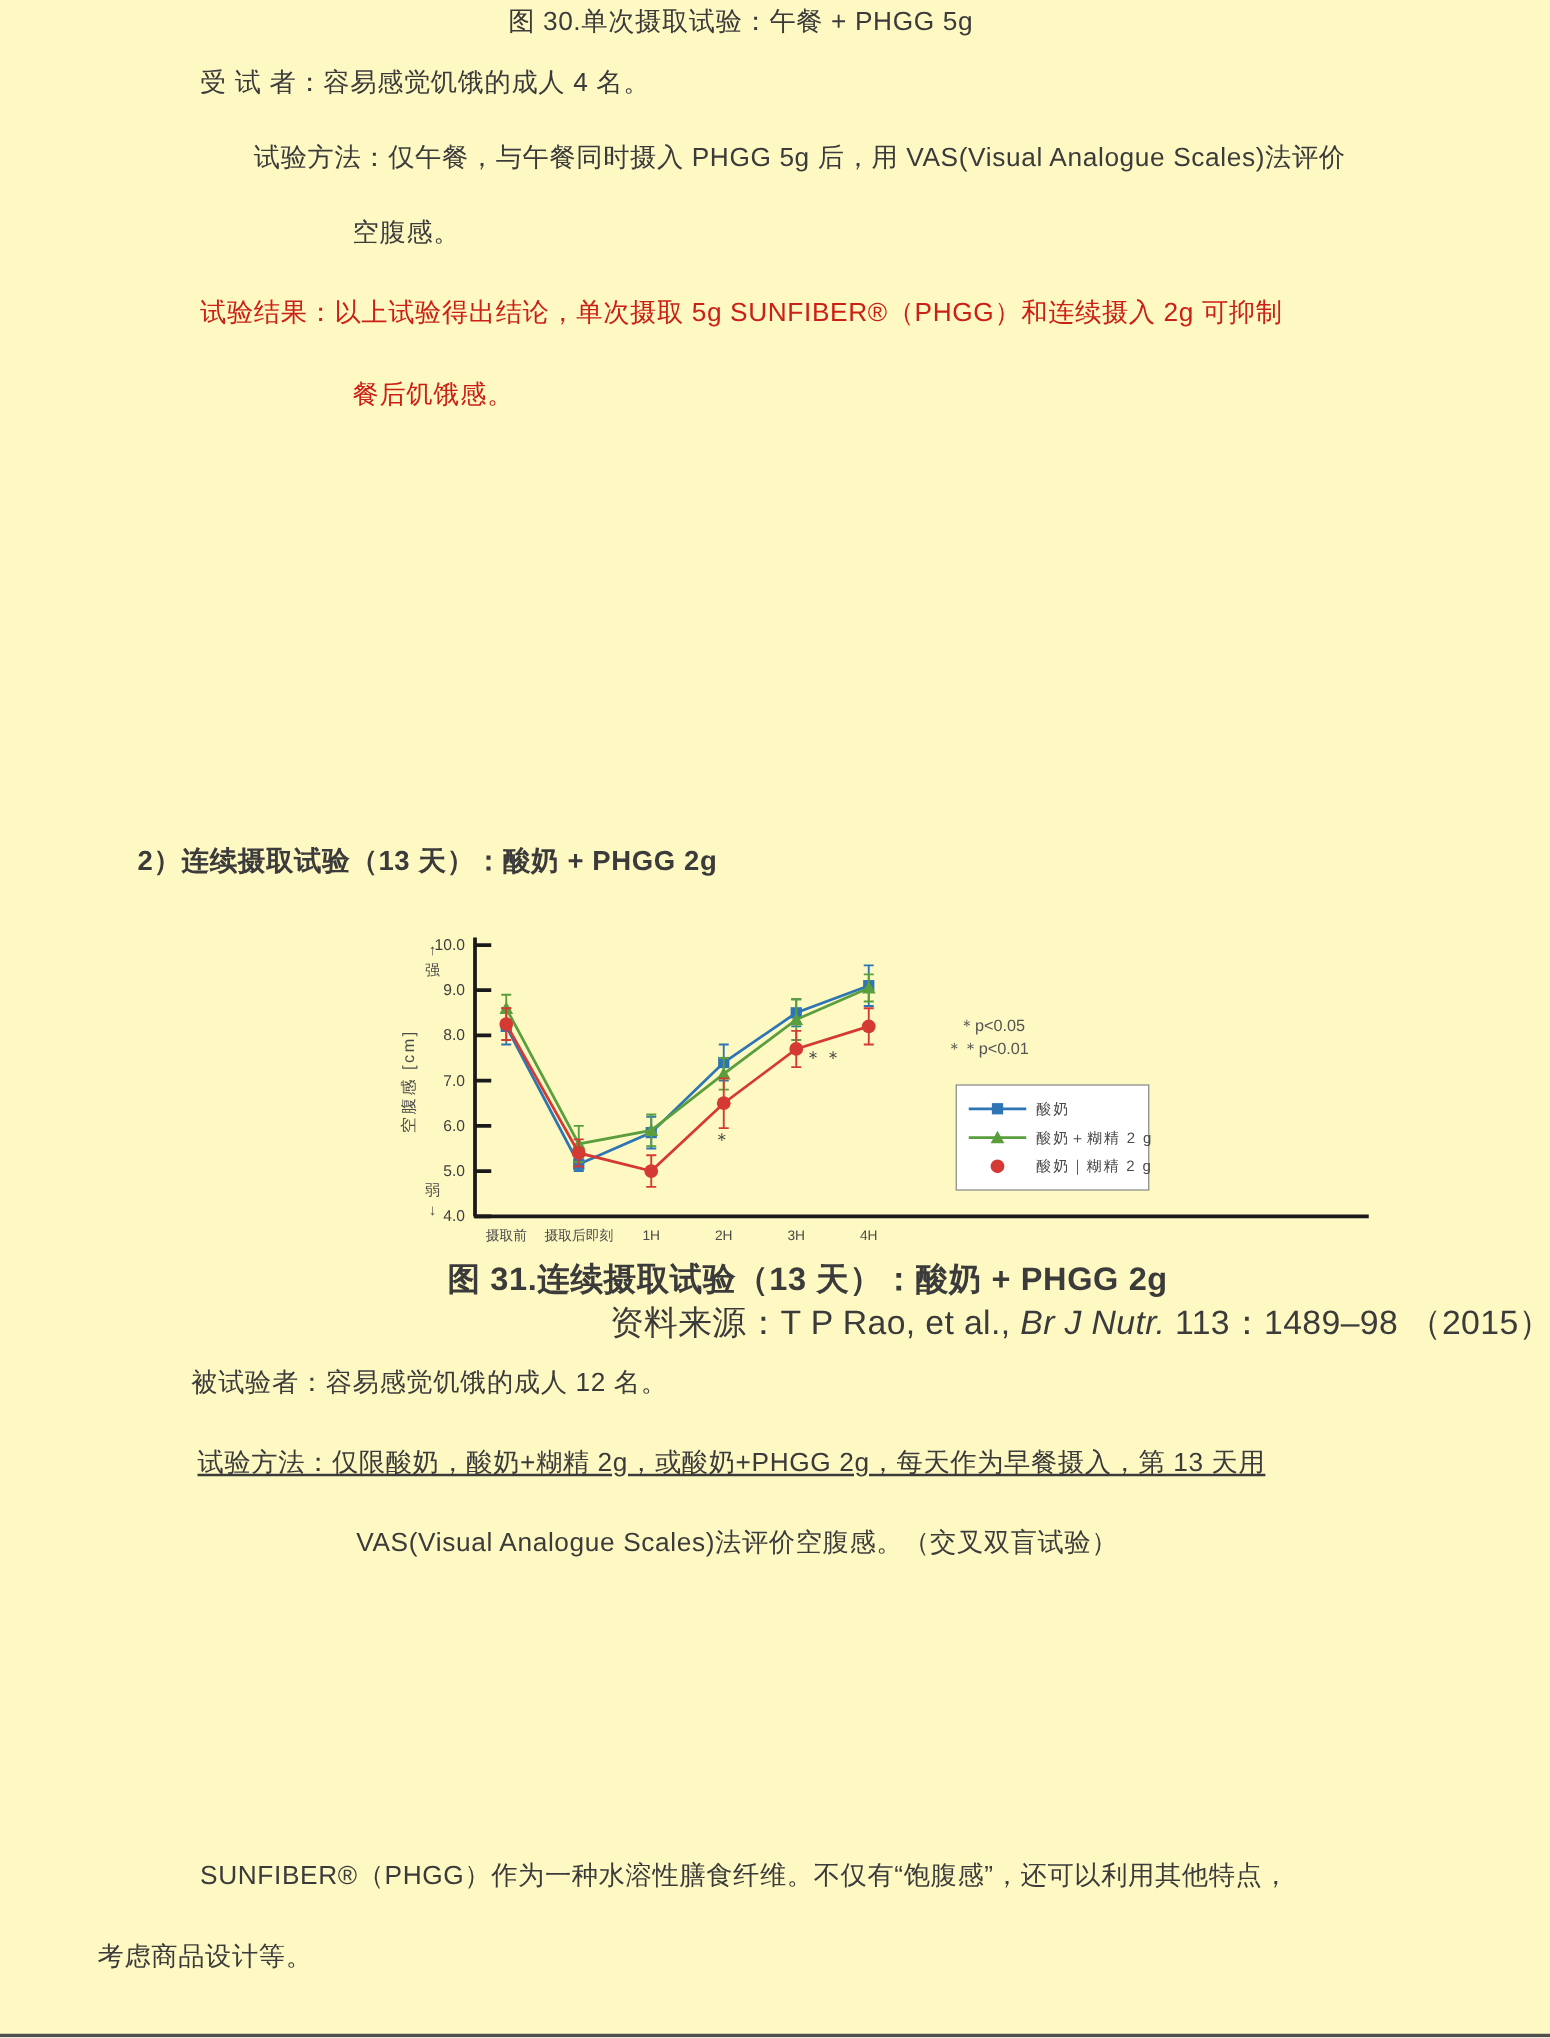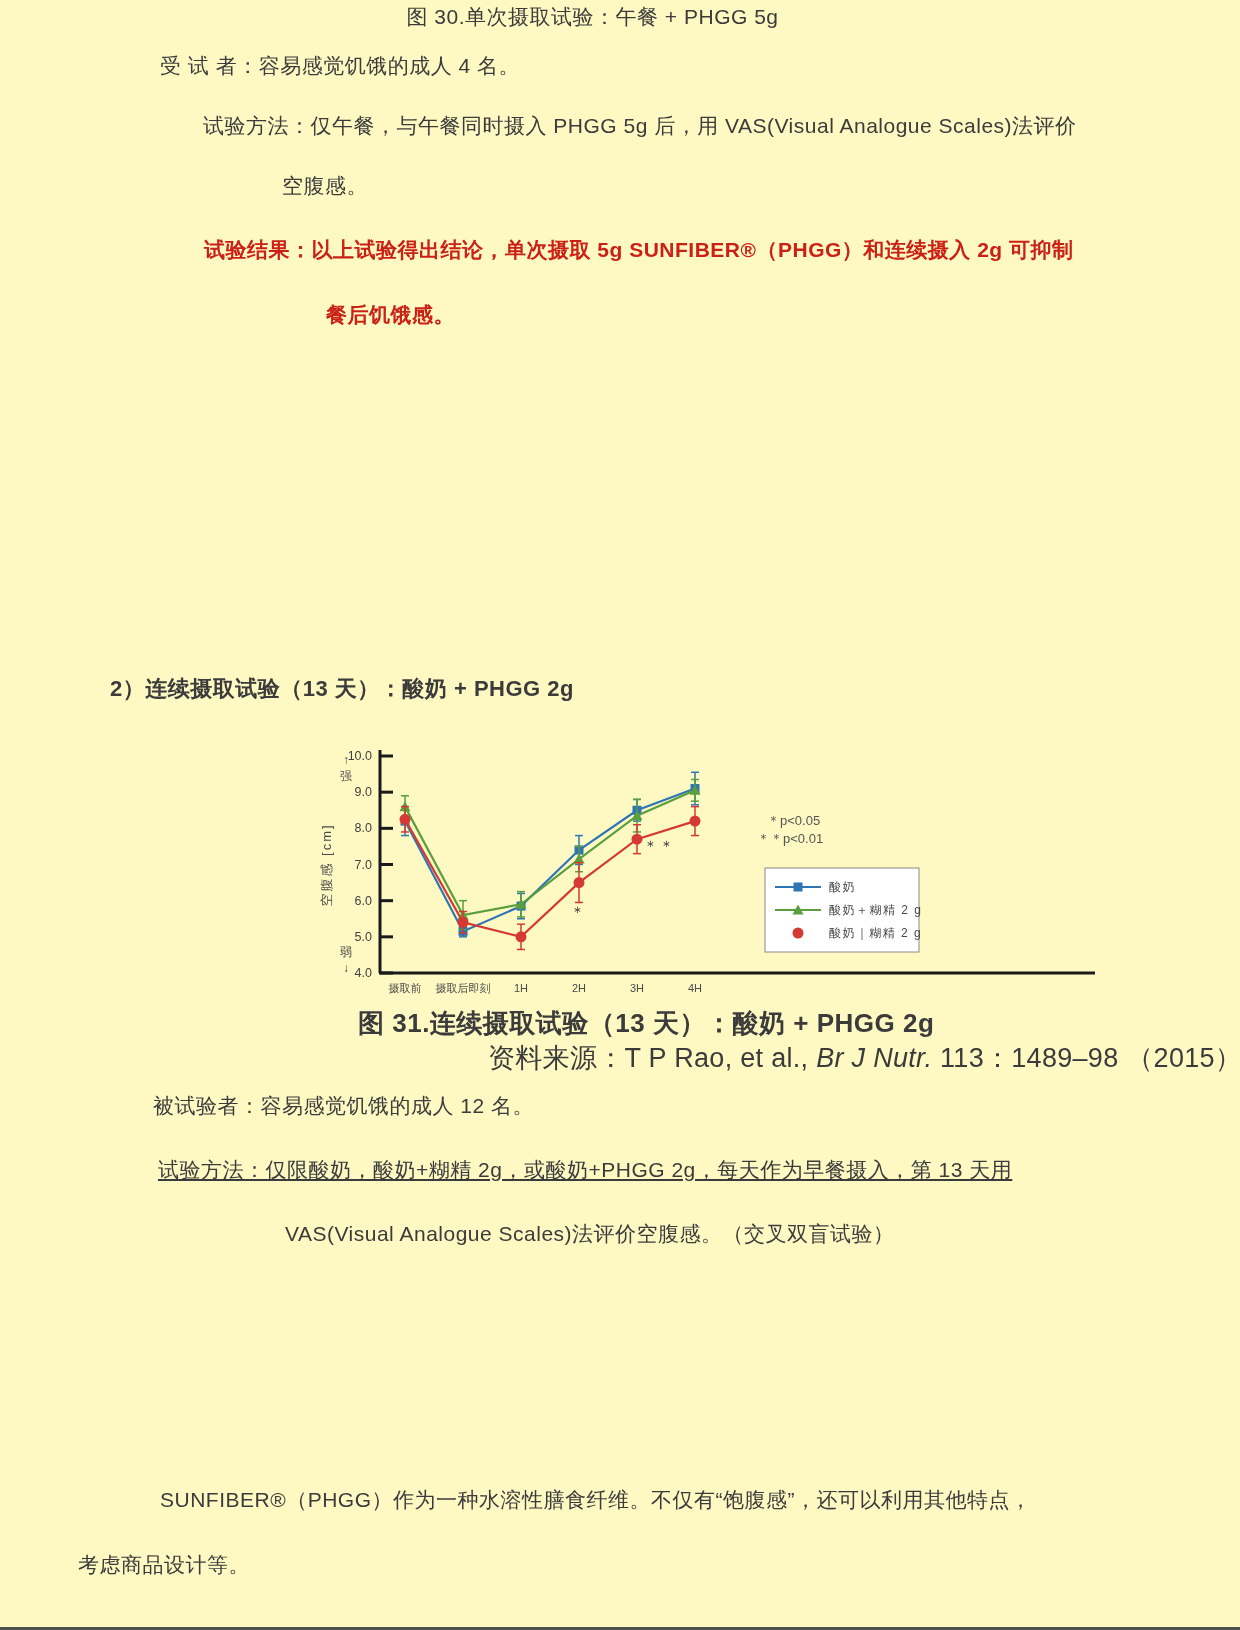--- a/index.html
+++ b/index.html
@@ -2,21 +2,21 @@
 <html><head>
 <meta charset="utf-8">
 <style>
   html,body{margin:0;padding:0;background:#ffffff;}
   #page{
     position:relative;width:1240px;height:1630px;background:#fef9c3;overflow:hidden;
     font-family:"Liberation Sans", sans-serif;
   }
   .abs{position:absolute;white-space:nowrap;}
   .body-text{font-size:21px;color:#3b3b3b;letter-spacing:0.5px;font-weight:500;}
-  .red-text{font-size:21px;color:#cb2015;letter-spacing:0.5px;font-weight:700;margin-left:44px;}
+  .red-text{font-size:21px;color:#cb2015;letter-spacing:0.5px;font-weight:400;}
   .center-line{left:0;width:1185px;text-align:center;}
   .heading{font-size:22px;color:#3b3b3b;letter-spacing:0.5px;font-weight:600;}
   .caption{font-size:26px;color:#3b3b3b;letter-spacing:0.5px;font-weight:600;}
   .source{font-size:27px;color:#3b3b3b;letter-spacing:0.3px;}
   .source .journal{font-style:italic;}
   #chart-wrap{position:absolute;left:315px;top:718px;width:800px;height:292px;text-align:right;}
   #chart-svg{width:800px;height:292px;display:block;}
   #chart-svg text{font-family:"Liberation Sans", sans-serif;}
   .bottom-rule{position:absolute;left:0;bottom:0;width:100%;height:3px;background:#4f4f4f;}
 </style>

